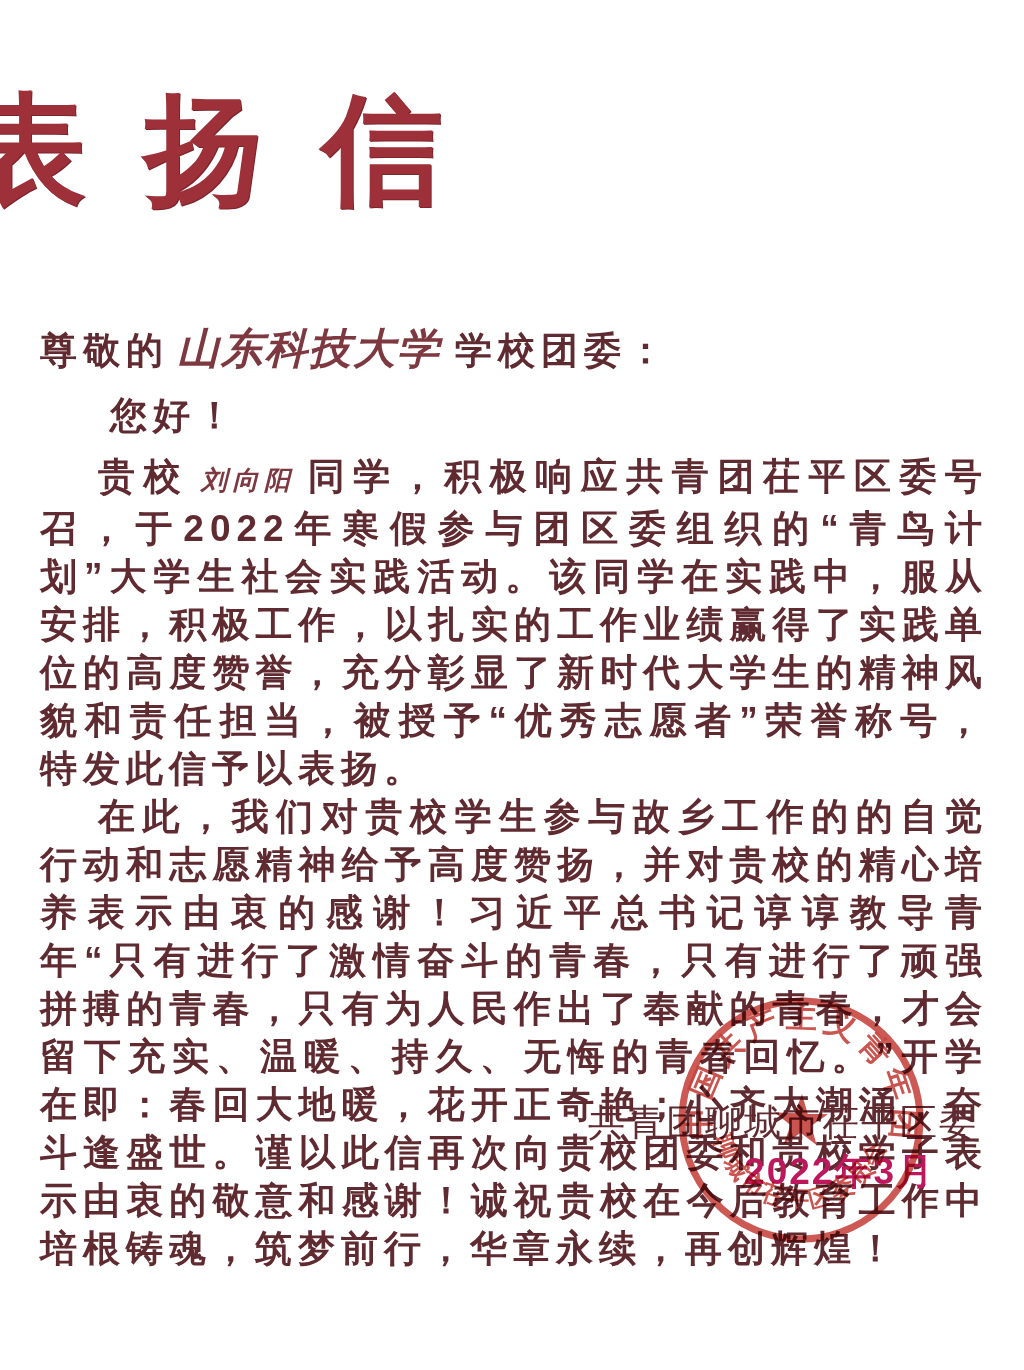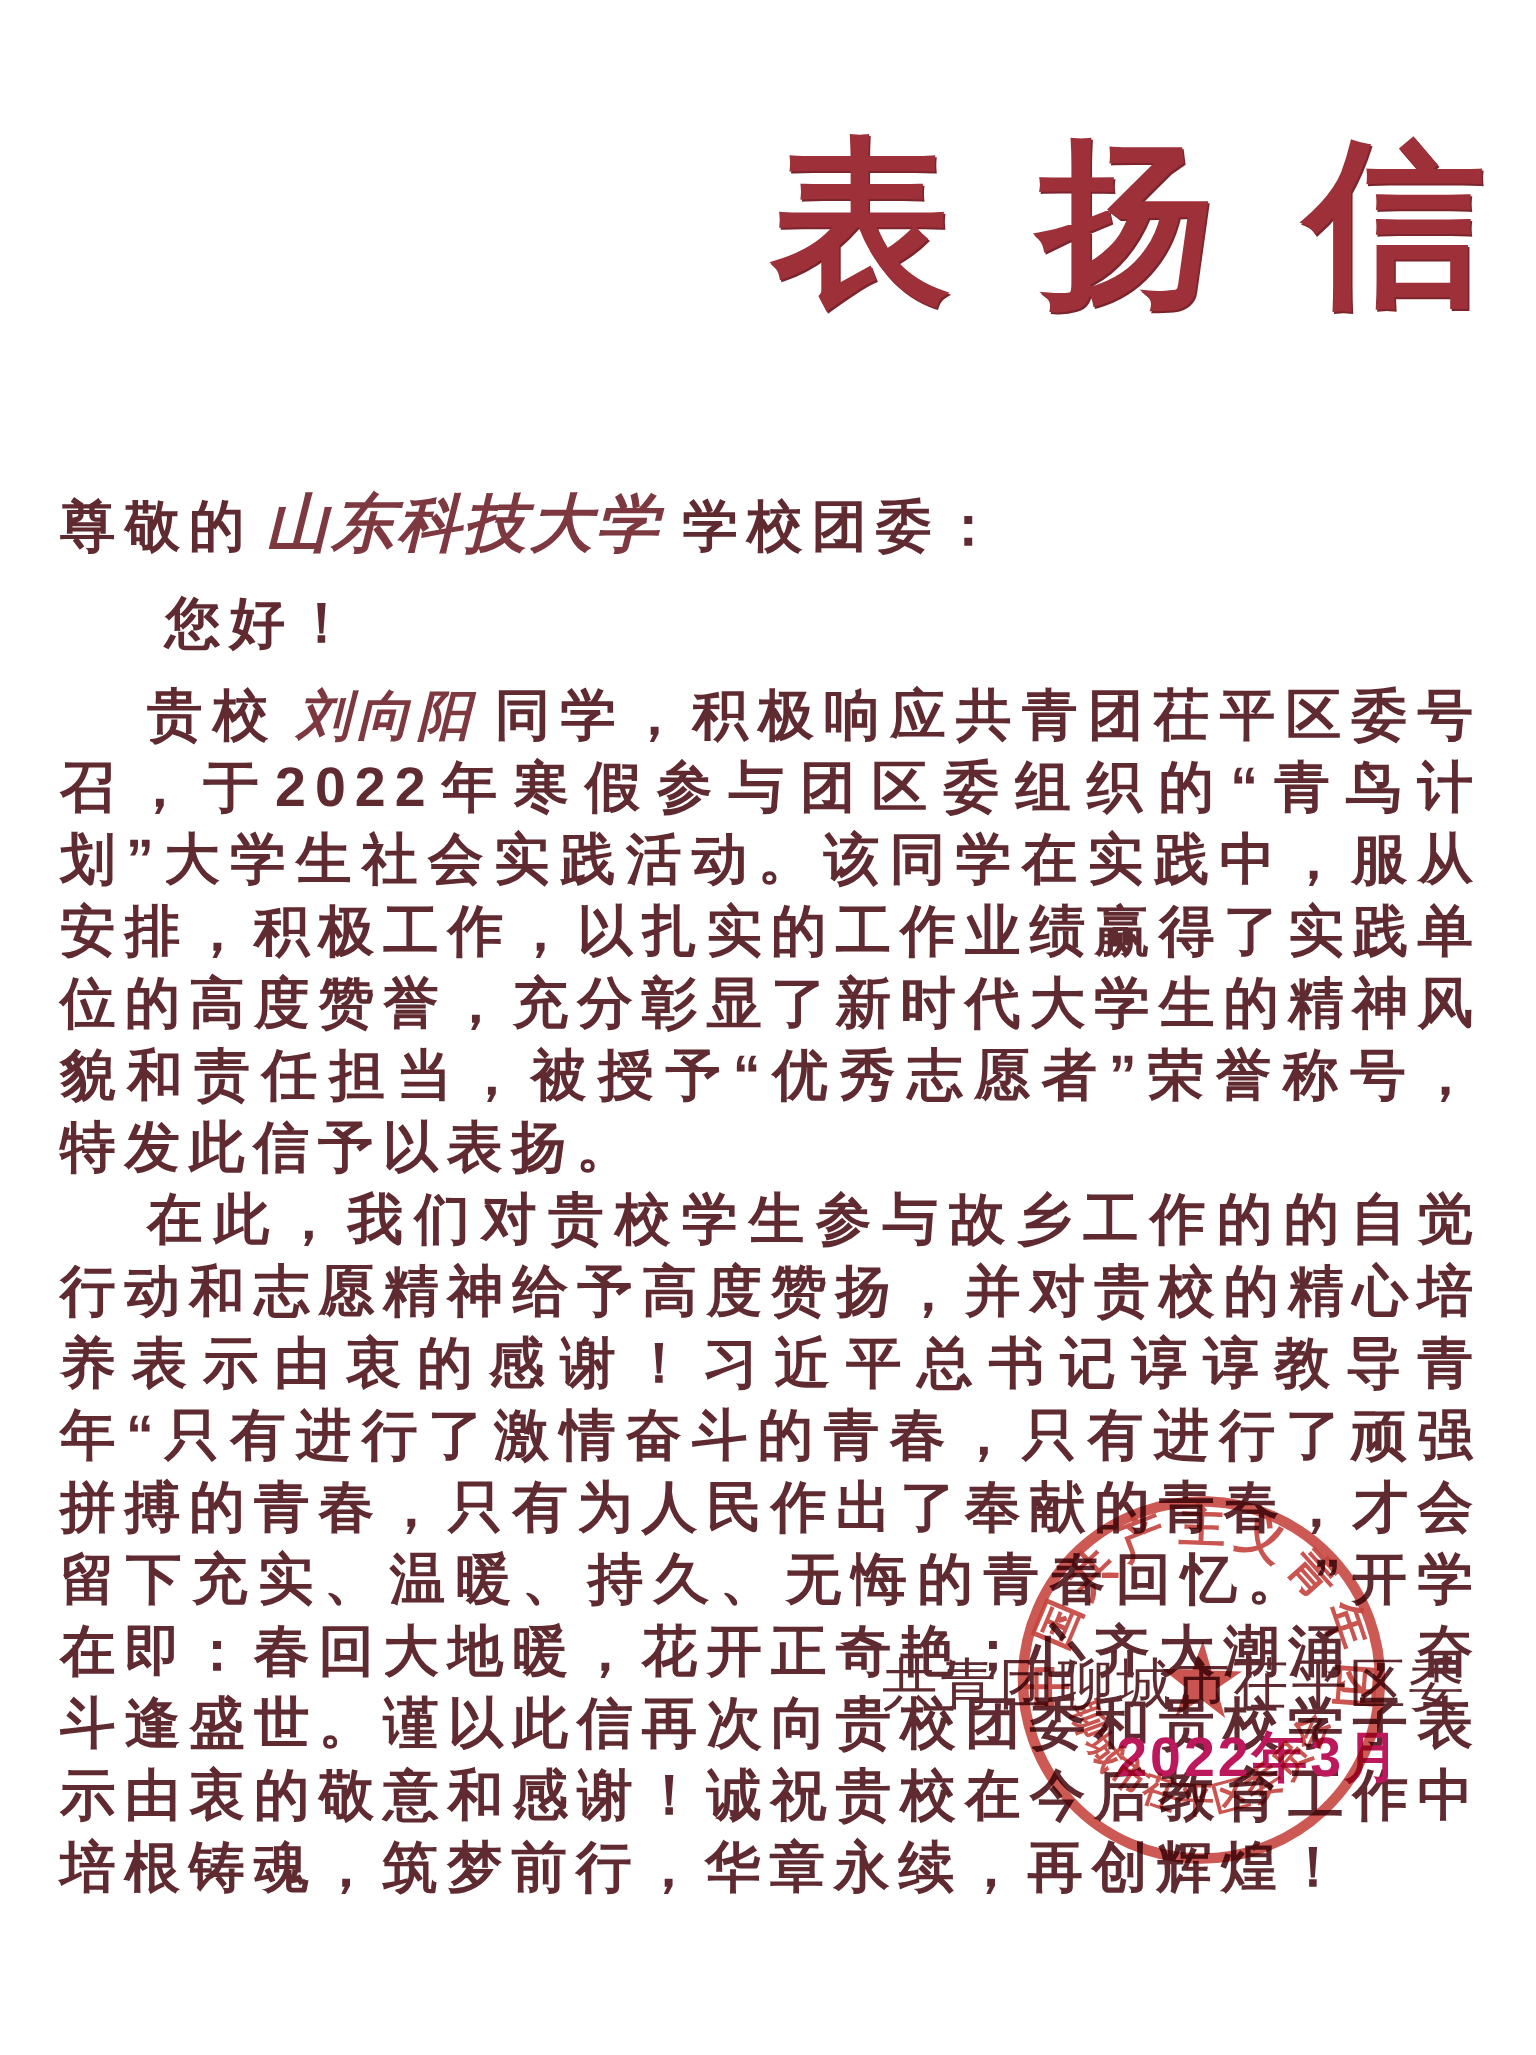--- a/index.html
+++ b/index.html
@@ -6,21 +6,21 @@
   .sheet {
     position:relative;
     width:1024px; height:1370px;
     background:#ffffff;
     overflow:hidden;
     font-family:"Liberation Sans", sans-serif;
   }
   
   .title {
     position:absolute; top:64px; left:0; right:0;
-    text-align:right;
+    text-align:left;
     line-height:170px;
     font-family:"DejaVu Serif", serif;
     font-weight:bold;
     font-size:120px;
     color:#9d3038;
   }
   .title .t-inner{
     letter-spacing:58px;
     margin-right:-58px;
     position:relative; left:-34px;
@@ -56,21 +56,21 @@
   .greeting{
     margin:12px;
     padding-left:58px;
     line-height:50px;
   }
   .para{
     margin:0;
     text-indent:58px;
   }
   .student-name{
-    font-size:36px;
+    font-size:26px;
     letter-spacing:3px;
     margin:0 12px;
     font-family:Liberation Serif, serif;
   }
   
   .sig-org{
     position:absolute; top:1098px; right:46px;
     color:#602a31; font-size:37px; letter-spacing:2px;
     font-weight:400; z-index:1; white-space:nowrap;
   }

